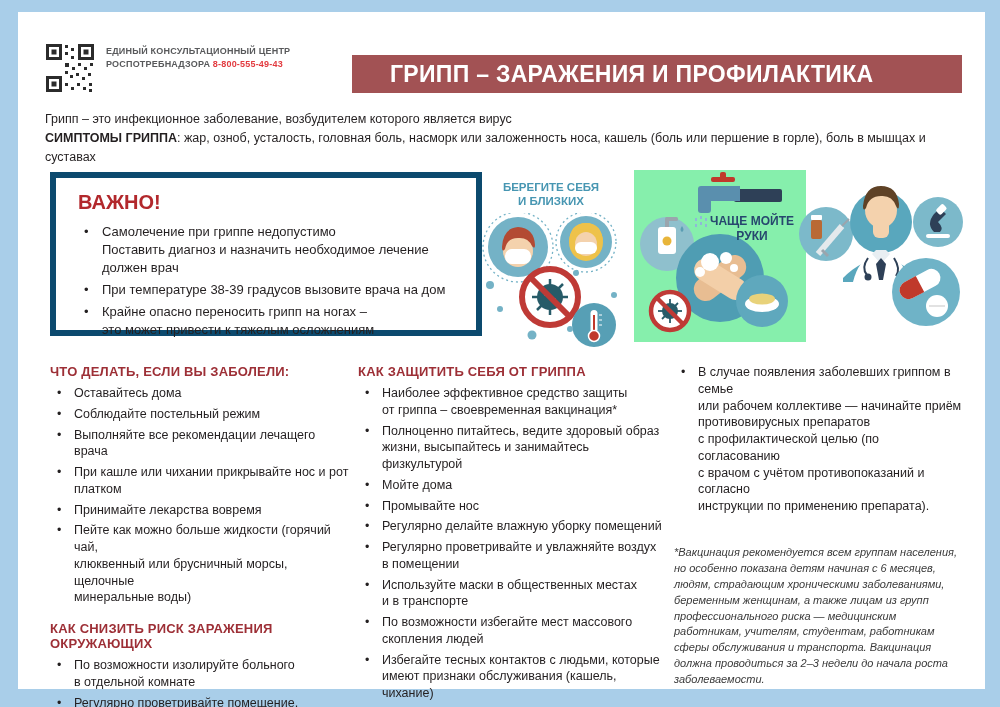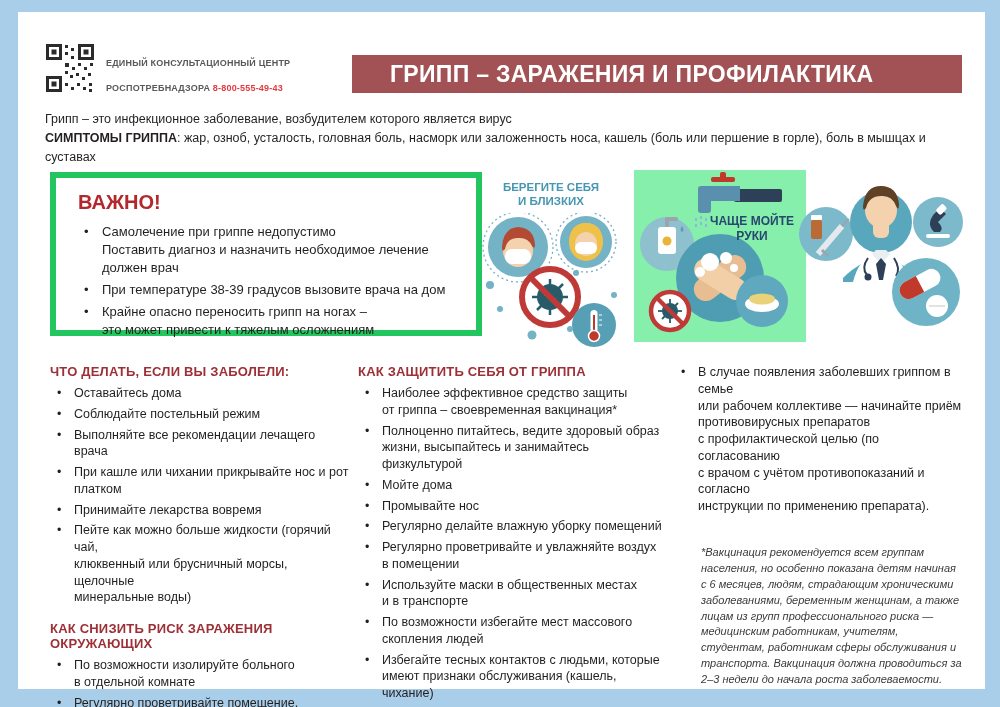--- a/index.html
+++ b/index.html
@@ -4,30 +4,30 @@
 <style>
   html,body{margin:0;padding:0;}
   body{font-family:"Liberation Sans",sans-serif;background:#a9cee9;}
   .canvas{position:relative;width:1000px;height:707px;background:#a9cee9;overflow:hidden;}
   .page{position:absolute;left:18px;top:12px;width:967px;height:677px;background:#ffffff;}
 
   
   .qr{position:absolute;left:27px;top:31px;width:50px;height:50px;}
   .brand{position:absolute;left:88px;top:31px;}
   .brand-name{font-size:22px;font-weight:bold;color:#58595b;letter-spacing:.5px;line-height:1.05;}
-  .brand-sub{font-size:9px;font-weight:bold;color:#58595b;letter-spacing:.2px;margin-top:15px;line-height:1.15;}
+  .brand-sub{font-size:9px;font-weight:bold;color:#58595b;letter-spacing:.2px;margin-top:3px;line-height:1.15;}
   .phone{color:#e23a3f;}
   .banner{position:absolute;left:334px;top:43px;width:610px;height:38px;background:#a25254;color:#fff;
           font-size:23px;font-weight:bold;line-height:38px;padding-left:38px;box-sizing:border-box;letter-spacing:.3px;white-space:nowrap;}
 
   
   .intro{position:absolute;left:27px;top:98px;width:920px;color:#231f20;font-size:12.5px;line-height:1.5;}
 
   
-  .important{position:absolute;left:32px;top:160px;width:432px;height:164px;border:6px solid #22c55e;
+  .important{position:absolute;left:32px;top:160px;width:432px;height:164px;border:6px solid #0c4a6e;
              box-sizing:border-box;padding:6px 10px 6px 22px;background:#fff;}
   .imp-title{color:#b2282c;font-weight:bold;font-size:20px;margin:7px 0 9px 0;}
   ul.imp-list{list-style:none;margin:0;padding:0;}
   ul.imp-list li{position:relative;padding-left:24px;margin-bottom:4px;font-size:13px;line-height:1.38;
                  color:#231f20;white-space:pre-line;}
   ul.imp-list li::before{content:"•";position:absolute;left:6px;top:0;}
 
   
   .ill{position:absolute;}
   .care{left:460px;top:168px;width:146px;text-align:center;}
@@ -43,21 +43,21 @@
   .col{position:absolute;top:352px;color:#231f20;}
   .col1{left:32px;width:300px;}
   .col2{left:340px;width:304px;}
   .col3{left:656px;width:290px;}
   .red-h{color:#9d2f36;font-weight:bold;font-size:13px;margin:0 0 6px 0;letter-spacing:.2px;}
   .red-h.mt{margin-top:15px;}
   ul.blist{list-style:none;margin:0;padding:0;}
   ul.blist li{position:relative;padding-left:24px;margin-bottom:4px;font-size:12.5px;line-height:1.34;
               white-space:pre-line;}
   ul.blist li::before{content:"•";position:absolute;left:7px;top:0;}
-  .footnote{margin-top:30px;font-size:11px;font-style:italic;color:#3a3a3a;line-height:1.45;margin-left:27px;}
+  .footnote{margin-top:30px;font-size:11px;font-style:italic;color:#3a3a3a;line-height:1.45;}
 </style>
 </head>
 <body>
 
 <div class="canvas">
   <div class="page">
 
     <div class="qr">
       <svg width="50" height="50" viewBox="0 0 50 50">
         <g fill="#2b2b2b">

